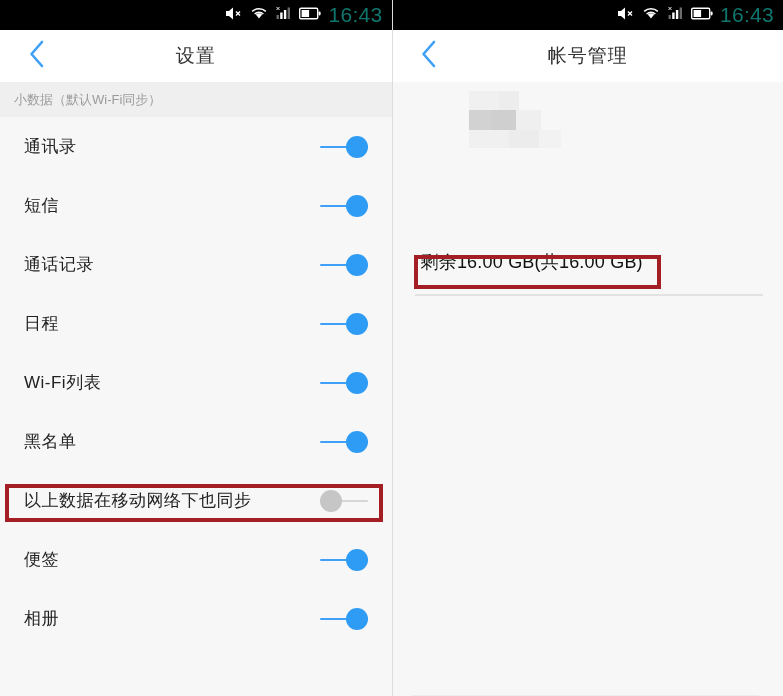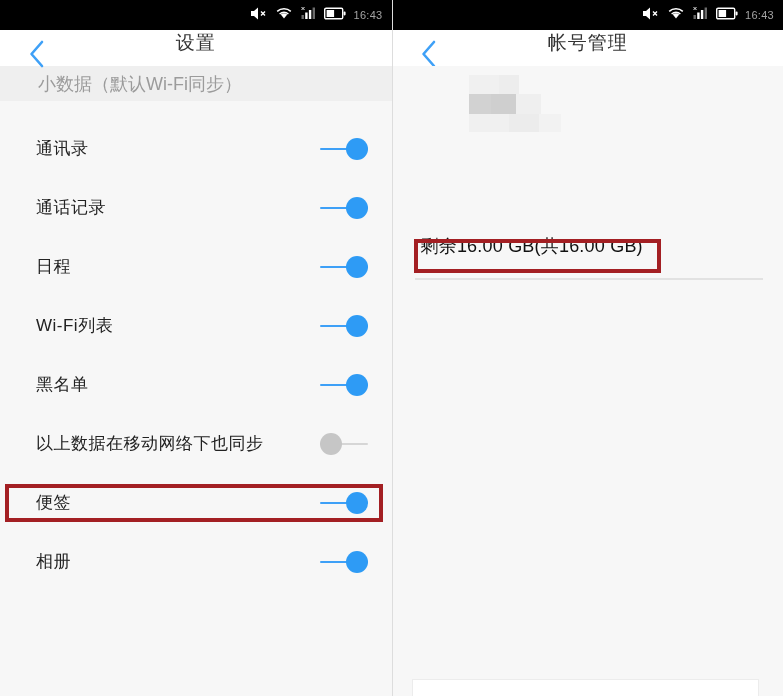--- a/index.html
+++ b/index.html
@@ -36,34 +36,34 @@
     justify-content: flex-end;
     padding-right: 9px;
     box-sizing: border-box;
   }
   .status-icons {
     display: flex;
     align-items: center;
     gap: 8px;
   }
   .status-time {
-    color: #a3a3a3;
-    font-size: 11px;
+    color: #0f766e;
+    font-size: 21px;
     letter-spacing: 0.3px;
     margin-left: 7px;
   }
   .sicon { display: block; }
 
   
   .titlebar {
     position: relative;
-    height: 36px;
+    height: 52px;
     background: #ffffff;
     display: flex;
-    align-items: flex-start;
+    align-items: center;
     justify-content: center;
   }
   .titlebar .title {
     font-size: 19px;
     color: #333333;
     letter-spacing: 1px;
   }
   .back-btn {
     position: absolute;
     left: 14px;
@@ -75,32 +75,32 @@
     justify-content: center;
     cursor: pointer;
   }
 
   
   .section-header {
     background: #efefef;
     height: 35px;
     display: flex;
     align-items: center;
-    padding-left: 38px;
+    padding-left: 14px;
     box-sizing: border-box;
-    font-size: 18px;
+    font-size: 13px;
     color: #9b9b9b;
   }
   .list { background: #f7f7f7; }
   .row {
     height: 59px;
     display: flex;
-    align-items: flex-end;
+    align-items: center;
     justify-content: space-between;
-    padding: 0 24px 0 36px;
+    padding: 0 24px 0 24px;
     box-sizing: border-box;
     position: relative;
   }
   .row-label {
     font-size: 17px;
     color: #222222;
     letter-spacing: 0.5px;
   }
   
   .toggle {
@@ -256,20 +256,27 @@
         </span>
       </div>
       <div class="title">设置</div>
     </div>
 
     <div class="section-header">小数据（默认Wi-Fi同步）</div>
 
     <div class="list">
       <div class="row">
         <span class="row-label">通讯录</span>
+        <span class="toggle on">
+          <span class="track"></span>
+          <span class="knob"></span>
+        </span>
+      </div>
+      <div class="row">
+        <span class="row-label">短信</span>
         <span class="toggle on">
           <span class="track"></span>
           <span class="knob"></span>
         </span>
       </div>
       <div class="row">
         <span class="row-label">通话记录</span>
         <span class="toggle on">
           <span class="track"></span>
           <span class="knob"></span>

